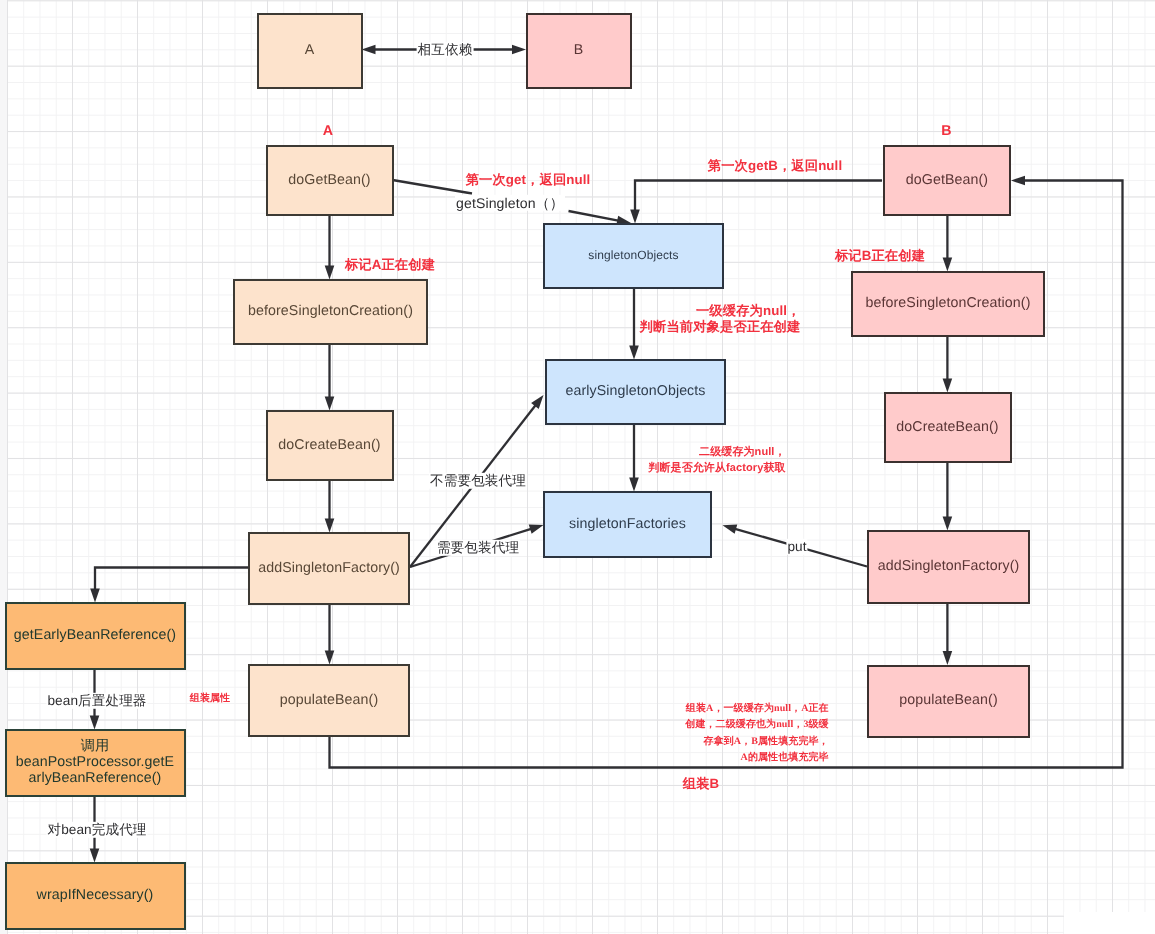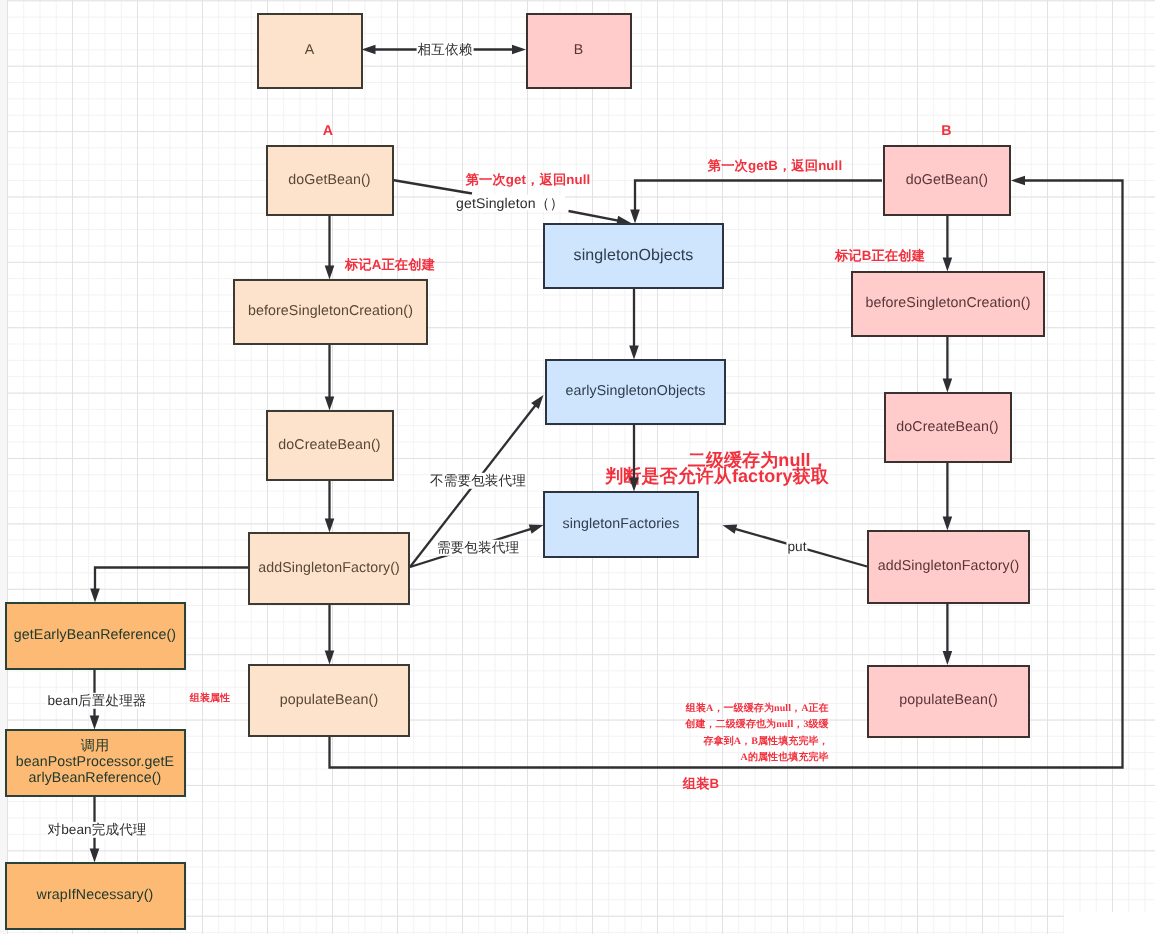--- a/index.html
+++ b/index.html
@@ -39,21 +39,23 @@
   <div id="grid"></div>
   <div id="left-gutter"></div>
   <div id="wm-mask"></div>
   <div id="labels-under">
       <div class="lbl red" style="left: 328px; top: 130.5px; font-size: 14.2px; font-weight: bold;">A</div>
       <div class="lbl red" style="left: 946.5px; top: 130.5px; font-size: 14.2px; font-weight: bold;">B</div>
       <div class="lbl red" style="left: 528px; top: 180px; font-size: 13.3px; font-weight: bold;">第一次get，返回null</div>
       <div class="lbl red" style="left: 775px; top: 166px; font-size: 13.3px; font-weight: bold;">第一次getB，返回null</div>
       <div class="lbl red" style="left: 390px; top: 265px; font-size: 13.3px; font-weight: bold;">标记A正在创建</div>
       <div class="lbl red" style="left: 880px; top: 256px; font-size: 13.3px; font-weight: bold;">标记B正在创建</div>
-      <div class="lbl red" style="left: 717px; top: 459.5px; font-size: 18px; font-weight: bold; margin-top: 8px;">二级缓存为null，
+      <div class="lbl red" style="left: 720px; top: 318.5px; font-size: 13.3px; font-weight: bold;">一级缓存为null，
+判断当前对象是否正在创建</div>
+      <div class="lbl red" style="left: 717px; top: 459.5px; font-size: 11px; font-weight: bold;">二级缓存为null，
 判断是否允许从factory获取</div>
       <div class="lbl red" style="left: 210px; top: 699px; font-size: 10px; font-weight: bold;">组装属性</div>
       <div class="lbl red" style="left: 757px; top: 734px; font-size: 10px; font-weight: bold; font-family: Liberation Serif, serif;">组装A，一级缓存为null，A正在
 创建，二级缓存也为null，3级缓
 存拿到A，B属性填充完毕，
 A的属性也填充完毕</div>
       <div class="lbl red" style="left: 701px; top: 784px; font-size: 13.3px; font-weight: bold;">组装B</div>
     </div>
   <svg id="edges" viewBox="0 0 1155 934" width="1155" height="934">
       <g>
@@ -145,23 +147,23 @@
       </g>
     </svg>
   <div id="nodes">
       <div class="node orange" style="left: 256.5px; top: 12.5px; width: 106px; height: 76px; font-size: 14.2px;">A</div>
       <div class="node pink" style="left: 525.5px; top: 12.5px; width: 106px; height: 76px; font-size: 14.2px;">B</div>
       <div class="node orange" style="left: 265.5px; top: 145px; width: 128px; height: 71px; font-size: 14.2px;">doGetBean()</div>
       <div class="node orange" style="left: 233px; top: 279px; width: 195px; height: 66px; font-size: 14.2px;">beforeSingletonCreation()</div>
       <div class="node orange" style="left: 265.5px; top: 410px; width: 128px; height: 71px; font-size: 14.2px;">doCreateBean()</div>
       <div class="node orange" style="left: 248px; top: 532px; width: 162px; height: 73px; font-size: 14.2px;">addSingletonFactory()</div>
       <div class="node orange" style="left: 248px; top: 664px; width: 162px; height: 73px; font-size: 14.2px;">populateBean()</div>
-      <div class="node blue" style="left: 543px; top: 223px; width: 181px; height: 66px; font-size: 16px;">singletonObjects</div>
+      <div class="node blue" style="left: 543px; top: 223px; width: 181px; height: 66px; font-size: 12px;">singletonObjects</div>
       <div class="node blue" style="left: 545px; top: 359px; width: 181px; height: 66px; font-size: 14.2px;">earlySingletonObjects</div>
-      <div class="node blue" style="left: 543px; top: 491px; width: 156px; height: 67px; font-size: 14.2px;">singletonFactories</div>
+      <div class="node blue" style="left: 543px; top: 491px; width: 169px; height: 67px; font-size: 14.2px;">singletonFactories</div>
       <div class="node pink" style="left: 883px; top: 145px; width: 128px; height: 71px; font-size: 14.2px;">doGetBean()</div>
       <div class="node pink" style="left: 851px; top: 271px; width: 194px; height: 66px; font-size: 14.2px;">beforeSingletonCreation()</div>
       <div class="node pink" style="left: 883.5px; top: 392px; width: 128px; height: 71px; font-size: 14.2px;">doCreateBean()</div>
       <div class="node pink" style="left: 867px; top: 530px; width: 163px; height: 74px; font-size: 14.2px;">addSingletonFactory()</div>
       <div class="node pink" style="left: 867px; top: 664.5px; width: 163px; height: 73px; font-size: 14.2px;">populateBean()</div>
       <div class="node green" style="left: 4.5px; top: 602px; width: 181px; height: 68px; font-size: 14.2px;">getEarlyBeanReference()</div>
       <div class="node green" style="left: 4.5px; top: 729px; width: 181px; height: 68px; font-size: 14.2px;">调用
 beanPostProcessor.getE
 arlyBeanReference()</div>
       <div class="node green" style="left: 4.5px; top: 862px; width: 181px; height: 68px; font-size: 14.2px;">wrapIfNecessary()</div>

